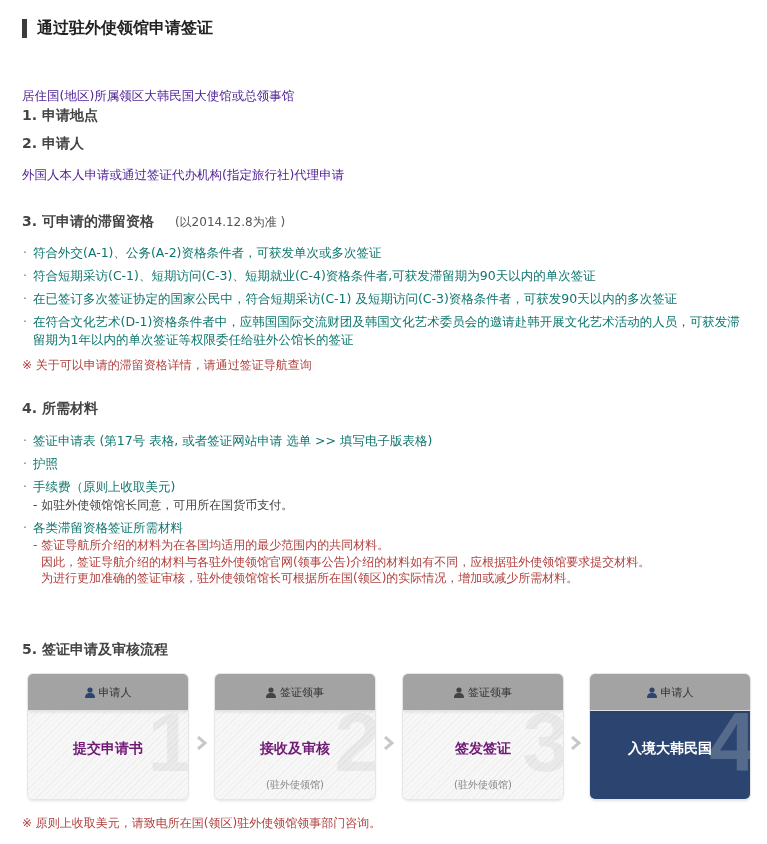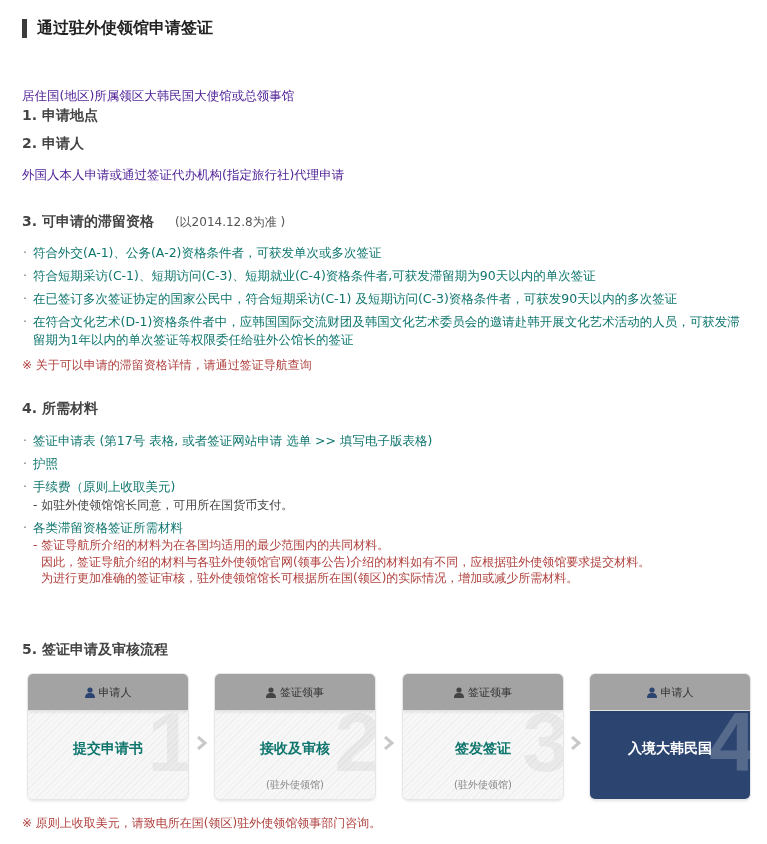--- a/index.html
+++ b/index.html
@@ -43,21 +43,21 @@
   .step .bd {
     position: absolute; left: 0; right: 0; top: 37px; bottom: 0;
     background: repeating-linear-gradient(135deg, #f7f7f7 0px, #f7f7f7 3px, #efefef 3px, #efefef 4px);
   }
   .step .num {
     position: absolute; right: -6px; top: 26px; font-size: 84px; font-weight: bold;
     color: rgba(0,0,0,0.05); line-height: 1; font-family: "Liberation Sans", sans-serif;
   }
   .step .main {
     position: absolute; left: 0; right: 0; top: 66px; text-align: center;
-    font-size: 14px; font-weight: bold; color: #0f766e; z-index: 1;
+    font-size: 14px; font-weight: bold; color: #701a75; z-index: 1;
   }
   .step .small {
     position: absolute; left: 0; right: 0; top: 104px; text-align: center;
     font-size: 10px; color: #888; z-index: 1;
   }
   .step.active .bd { background: #2c4570; }
   .step.active .num { color: rgba(255,255,255,0.2); }
   .step.active .main { color: #ffffff; }
   .arrow { position: absolute; top: 62px; width: 12px; height: 14px; }
 </style>

